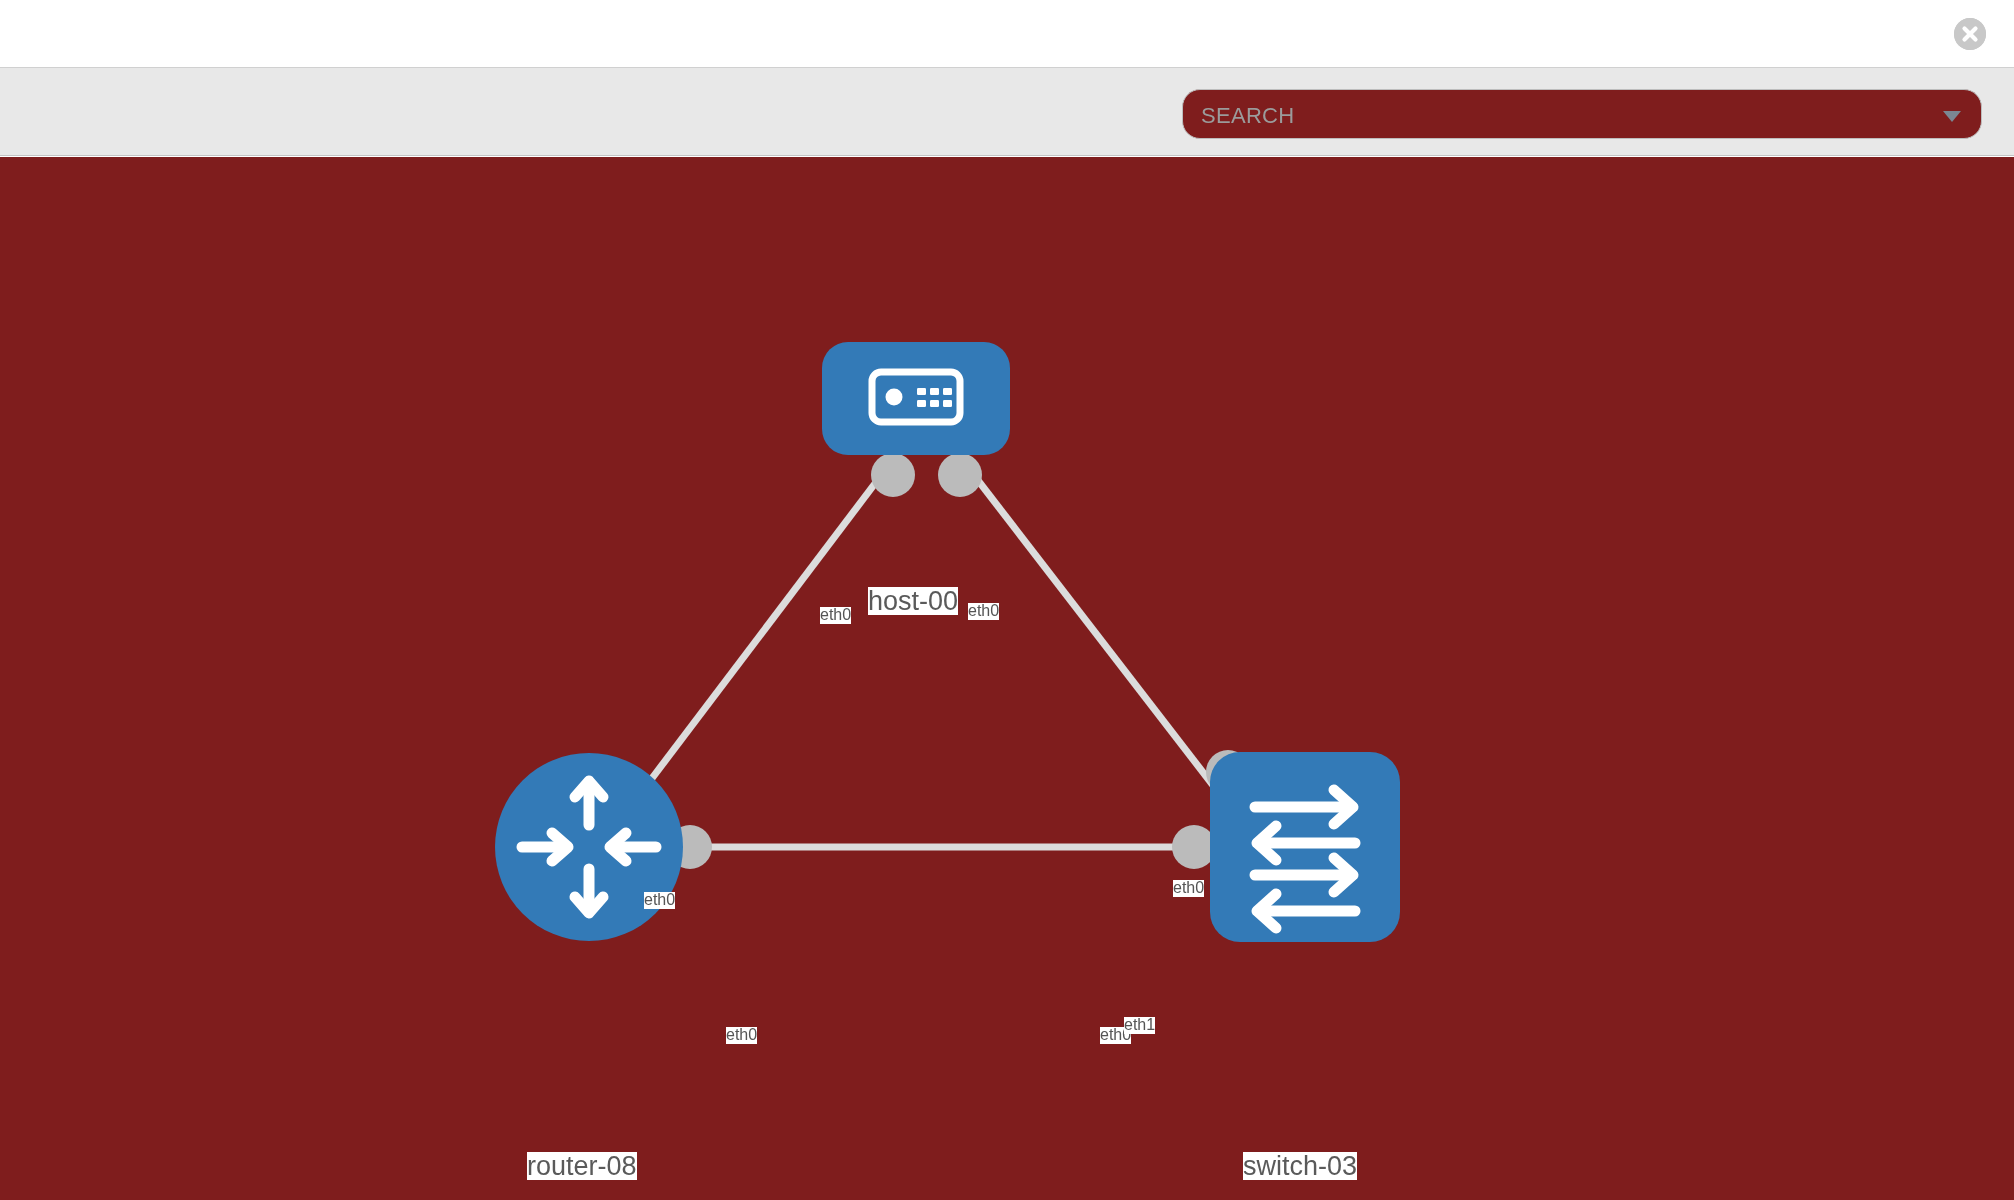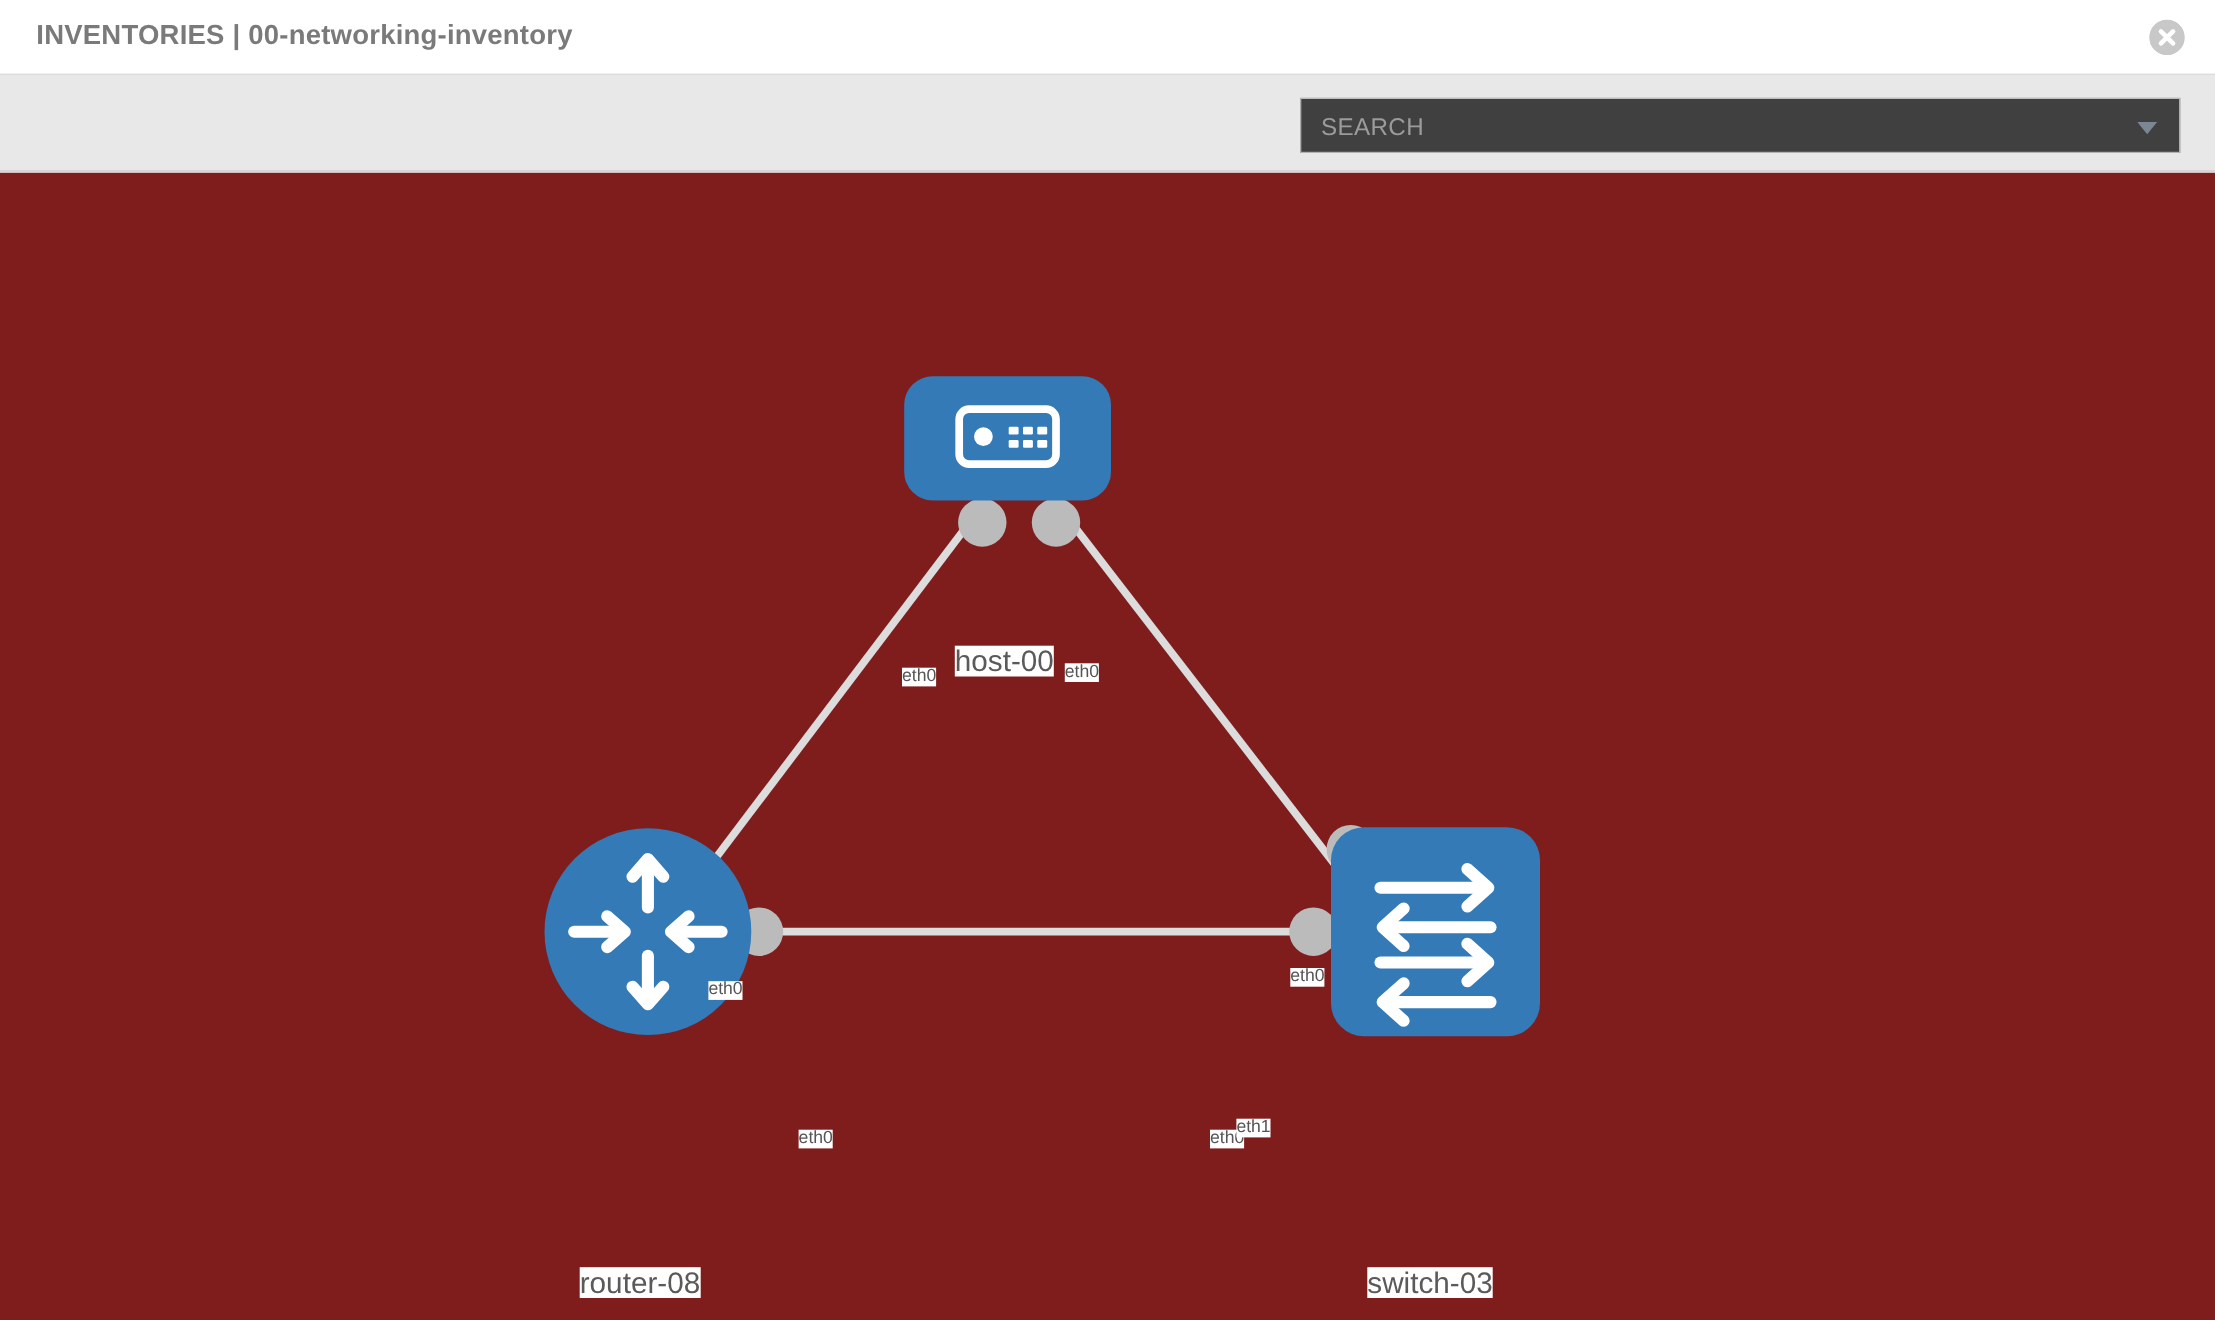--- a/index.html
+++ b/index.html
@@ -96,23 +96,23 @@
   }
   .tool-icon.wrench { left: 1046px; top: 92px; }
   .tool-icon.key    { left: 1115px; top: 92px; }
 
   .search-box {
     position: absolute;
     left: 1182px;
     top: 21px;
     width: 800px;
     height: 50px;
-    background: #404040;
+    background: #7f1d1d;
     border: 1px solid #bdbdbd;
-    border-radius: 0;
+    border-radius: 18px;
     box-sizing: border-box;
     cursor: text;
   }
   .search-box .label {
     position: absolute;
     left: 18px;
     top: 13px;
     font-size: 22px;
     color: #9b9b9b;
     letter-spacing: 0.3px;
@@ -145,21 +145,20 @@
     color: #555555;
     background: #ffffff;
     white-space: nowrap;
     line-height: 1.05;
   }
 </style>
 </head>
 <body>
 
 <div class="header">
-  <div class="header-title">INVENTORIES | 00-networking-inventory</div>
   <div class="close-btn">
     <svg width="32" height="32" viewBox="0 0 32 32" aria-hidden="true">
       <circle cx="16" cy="16" r="16" fill="#c8c8c8"></circle>
       <path d="M10.5 10.5 L21.5 21.5 M21.5 10.5 L10.5 21.5" stroke="#ffffff" stroke-width="4.2" stroke-linecap="round"></path>
     </svg>
   </div>
 </div>
 
 <div class="toolbar">
 

